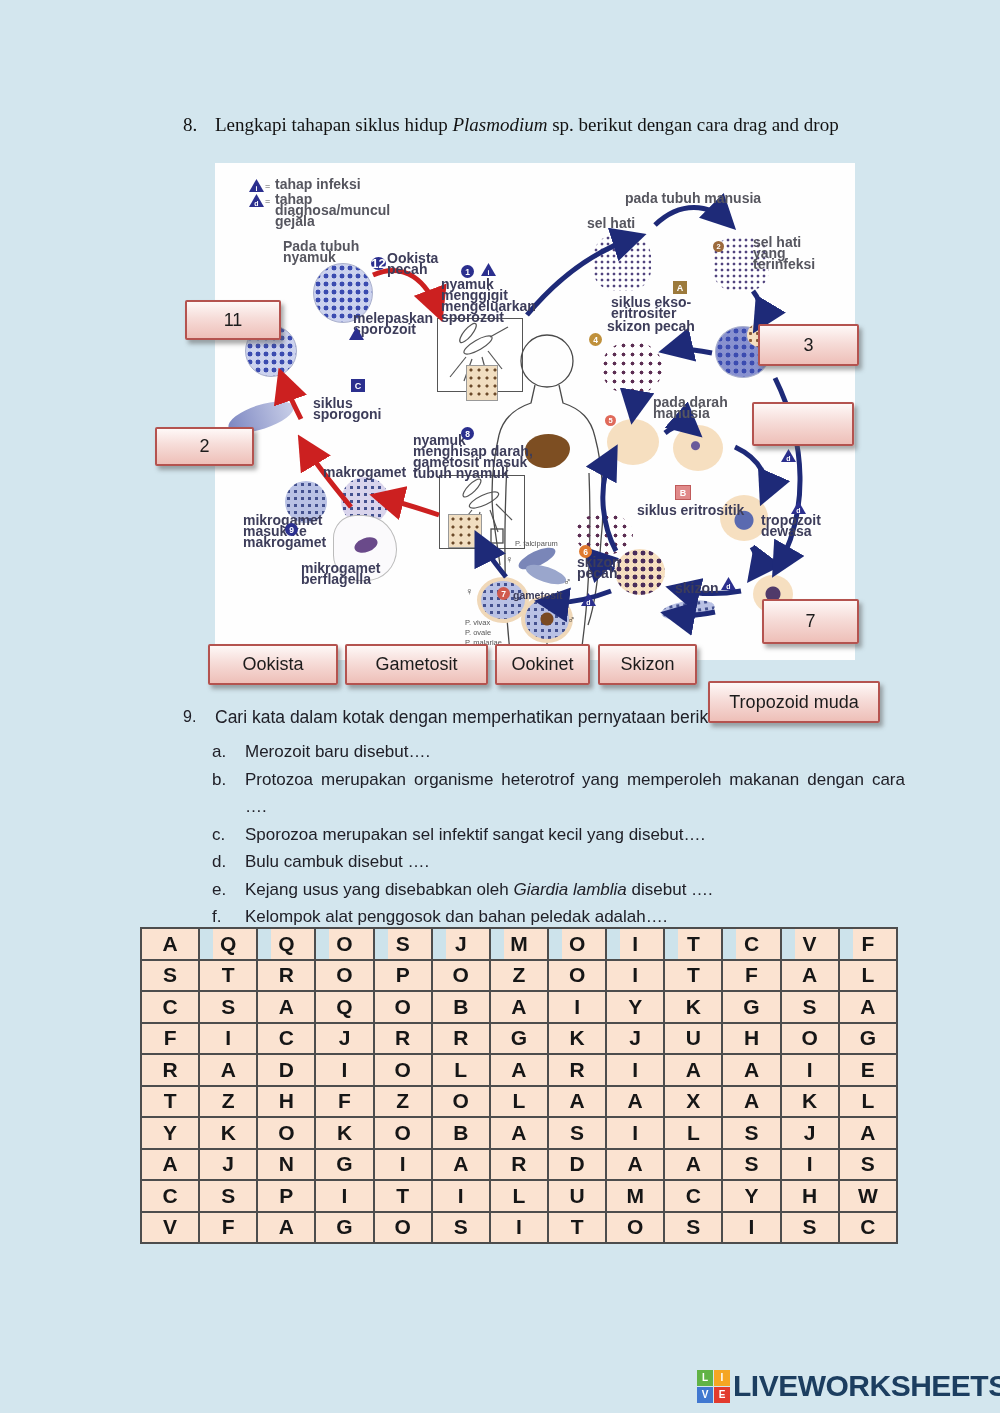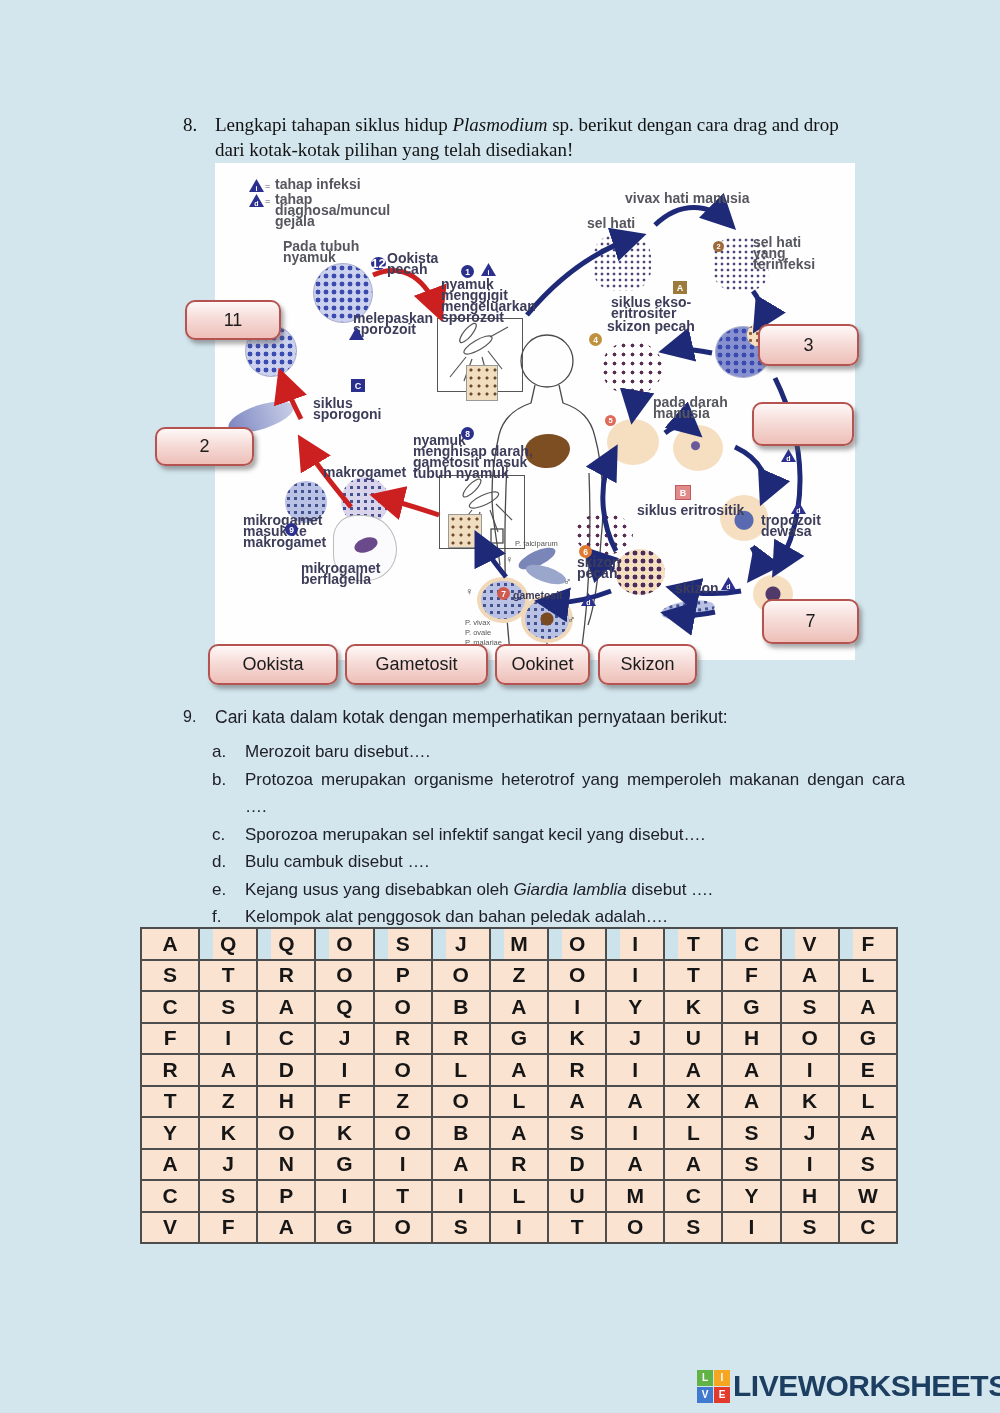--- a/index.html
+++ b/index.html
@@ -35,21 +35,21 @@
       background-image:radial-gradient(#5b2d52 1.7px,transparent 2.2px);background-size:9px 9px;}
   .speck{background-color:#b9c1e4;border-radius:50%;
       background-image:radial-gradient(#44518f 1.5px,transparent 2px);background-size:7px 7px;}
   .ery{background:#f6dfc0;border-radius:50%;}
   .spindle{background:linear-gradient(90deg,#7d87c2,#c9cfe8);border-radius:50%;}
   .mosqbox{position:absolute;border:1.5px solid #555;background:#fff;}
   .taninset{position:absolute;background:#f1dec1;border:1px solid #999;
       background-image:radial-gradient(#6b4a2a 1.3px,transparent 1.8px);background-size:8px 8px;}
   
   .dropbox,.optbox{position:absolute;background:linear-gradient(180deg,#fef8f7 0%,#f6dcd8 45%,#eebfb8 100%);
-      border:2px solid #b4534f;border-radius:10px;box-shadow:3px 4px 4px rgba(90,90,90,.5);
+      border:2px solid #b4534f;border-radius:2px;box-shadow:3px 4px 4px rgba(90,90,90,.5);
       display:flex;align-items:center;justify-content:center;font-size:18px;color:#1c1c1c;}
   
   .q9head{position:absolute;left:183px;top:707px;width:720px;font-size:17.5px;color:#202028;}
   .q9head .qtext{margin-left:32px;}
   .q9head .qnum{position:absolute;left:0;top:1px;font-size:16px;}
   .q9items{position:absolute;left:212px;top:738px;width:700px;font-size:17px;color:#202028;}
   .q9-item{display:flex;margin:0;line-height:27.5px;}
   .q9-letter{width:33px;flex:0 0 33px;}
   .q9-text{width:660px;text-align:justify;}
   
@@ -67,21 +67,21 @@
   .arrowsvg{position:absolute;left:0;top:0;pointer-events:none;}
 </style>
 </head>
 <body>
 
 <div class="page">
 
   <div class="q8">
     <span class="qnum">8.</span>
     <div class="qtext"><span>Lengkapi tahapan siklus hidup </span><span class="it">Plasmodium</span><span> sp. berikut dengan cara drag and drop</span><br>
-    <span>dari kotak-kotak pilihan yang telah disediakan!</span></div>
+    </div>
   </div>
 
   <div class="diagram">
 
     <div class="gfx ball-dense" style="left:98px;top:100px;width:58px;height:58px"></div>
     <div class="gfx ball-dense" style="left:30px;top:162px;width:50px;height:50px"></div>
     <div class="gfx spindle" style="left:12px;top:242px;width:68px;height:24px;transform:rotate(-18deg)"></div>
     <div class="gfx speck" style="left:70px;top:318px;width:42px;height:42px"></div>
     <div class="gfx speck" style="left:126px;top:314px;width:48px;height:48px;background-color:#d9d4ec"></div>
     <div class="gfx" style="left:118px;top:352px;width:62px;height:64px;border:1px solid #bbb;border-radius:40% 60% 55% 45%;background:#fbfafc">
@@ -194,21 +194,21 @@
 
     <div class="dlabel soft" style="left:68px;top:78px;width:120px">Pada tubuh nyamuk</div>
     <div class="dlabel" style="left:172px;top:90px;width:52px">Ookista pecah</div>
     <div class="dlabel" style="left:138px;top:150px;width:72px">melepaskan sporozoit</div>
     <div class="dlabel" style="left:226px;top:116px;width:112px">nyamuk menggigit mengeluarkan sporozoit</div>
     <div class="dlabel" style="left:98px;top:235px;width:110px">siklus sporogoni</div>
     <div class="dlabel" style="left:108px;top:304px">makrogamet</div>
     <div class="dlabel" style="left:28px;top:352px;width:76px">mikrogamet masuk ke makrogamet</div>
     <div class="dlabel" style="left:86px;top:400px;width:90px">mikrogamet berflagella</div>
     <div class="dlabel" style="left:198px;top:272px;width:124px">nyamuk menghisap darah, gametosit masuk tubuh nyamuk</div>
-    <div class="dlabel soft" style="left:410px;top:30px">vivax hati manusia</div>
+    <div class="dlabel soft" style="left:410px;top:30px">pada tubuh manusia</div>
     <div class="dlabel soft" style="left:372px;top:55px">sel hati</div>
     <div class="dlabel soft" style="left:538px;top:74px;width:82px">sel hati yang terinfeksi</div>
     <div class="dlabel" style="left:396px;top:134px;width:145px">siklus ekso-eritrositer</div>
     <div class="dlabel" style="left:392px;top:158px;width:92px">skizon pecah</div>
     <div class="dlabel soft" style="left:438px;top:234px;width:125px">pada darah manusia</div>
     <div class="dlabel" style="left:422px;top:342px;width:110px">siklus eritrositik</div>
     <div class="dlabel" style="left:546px;top:352px;width:64px">tropozoit dewasa</div>
     <div class="dlabel" style="left:460px;top:420px">skizon</div>
     <div class="dlabel" style="left:362px;top:394px;width:46px">skizon pecah</div>
     <div class="dlabel" style="left:298px;top:427px;font-size:10.5px">gametosit</div>
@@ -278,20 +278,23 @@
     </div>
   <div class="optbox" style="left:598px;top:644px;width:95px;height:37px">
       <span>Skizon</span>
     </div>
 
   <div class="q9head">
     <span class="qnum">9.</span>
     <div class="qtext">Cari kata dalam kotak  dengan memperhatikan pernyataan berikut:</div>
   </div>
 
+  <div class="optbox" style="left:708px;top:681px;width:168px;height:38px">
+      <span>Tropozoid muda</span>
+    </div>
 
   <div class="q9items">
       <div class="q9-item">
         <div class="q9-letter">a.</div>
         <div class="q9-text">Merozoit baru disebut….</div>
       </div>
       <div class="q9-item">
         <div class="q9-letter">b.</div>
         <div class="q9-text">Protozoa merupakan organisme heterotrof yang memperoleh makanan dengan cara ….</div>
       </div>

